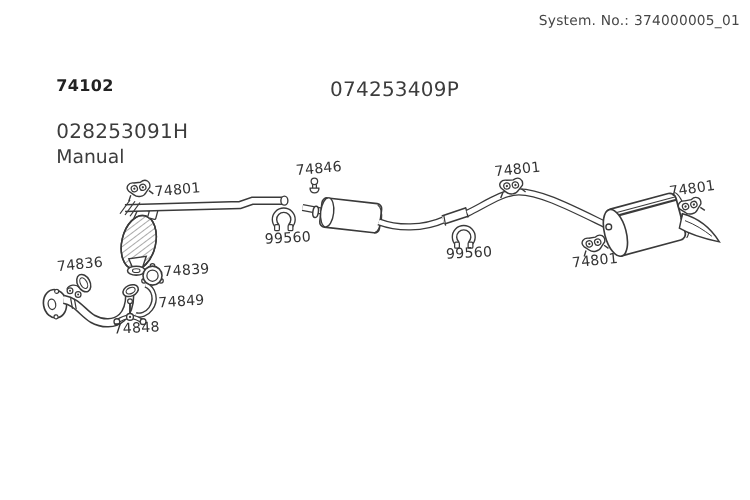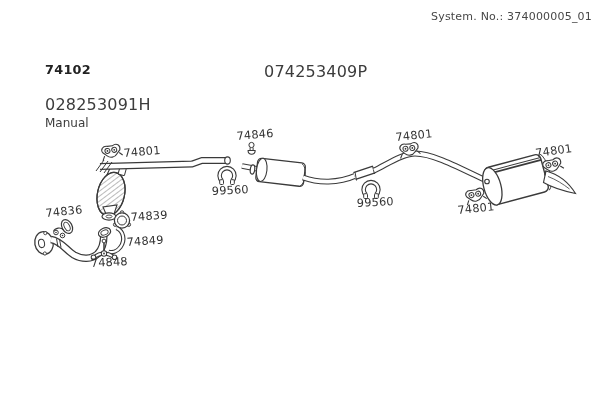--- a/index.html
+++ b/index.html
@@ -6,21 +6,21 @@
   .page{
     position:relative;width:600px;height:400px;background:#ffffff;overflow:hidden;
     font-family:"DejaVu Sans","Liberation Sans",sans-serif;color:#3d3d3d;
   }
   .system-no{
     position:absolute;top:10px;right:8px;font-size:11px;color:#474747;letter-spacing:.2px;text-align:center;
   }
   .part-col{position:absolute;top:62px;line-height:1.25;}
   .part-number{font-size:12.8px;font-weight:700;color:#222;letter-spacing:.3px;margin-bottom:17px;}
   .part-code{font-size:16px;color:#3c3c3c;letter-spacing:.2px;margin-bottom:1px;}
-  .part-note{font-size:12px;color:#3c3c3c;}
+  .part-note{font-size:15px;color:#3c3c3c;}
   svg{position:absolute;left:0;top:0;}
   .lbl{font-family:"DejaVu Sans","Liberation Sans",sans-serif;font-size:11.3px;fill:#333;letter-spacing:.2px;}
   .ink{stroke:#3a3a3a;fill:none;}
   .white-fill{fill:#fff;stroke:#3a3a3a;}
 </style>
 </head>
 <body>
 
 <div class="page">
 

